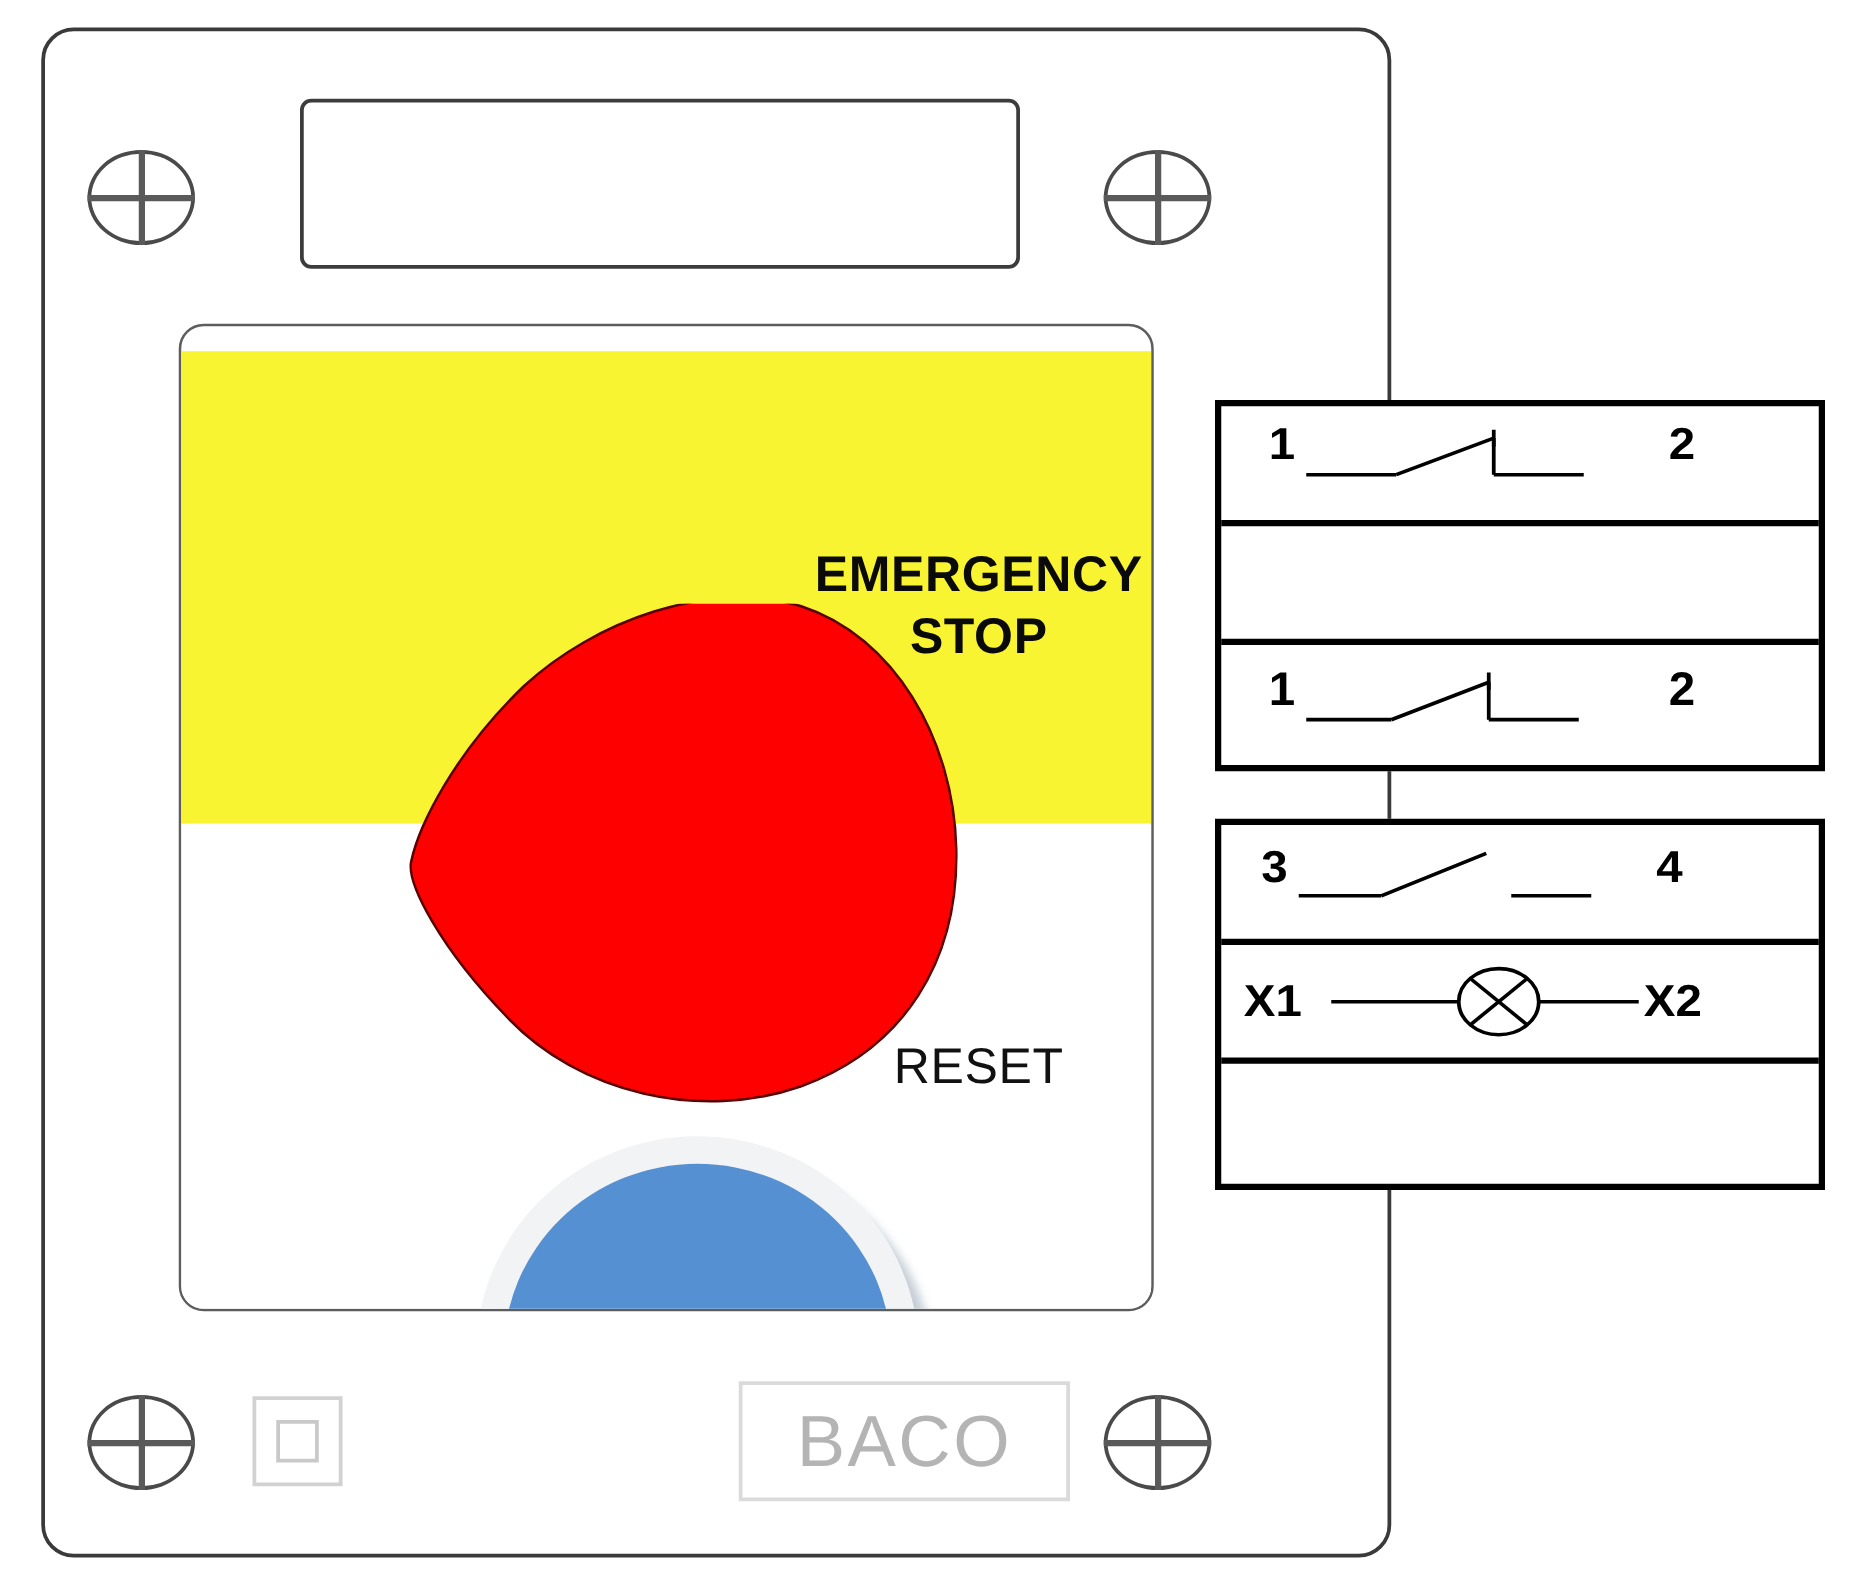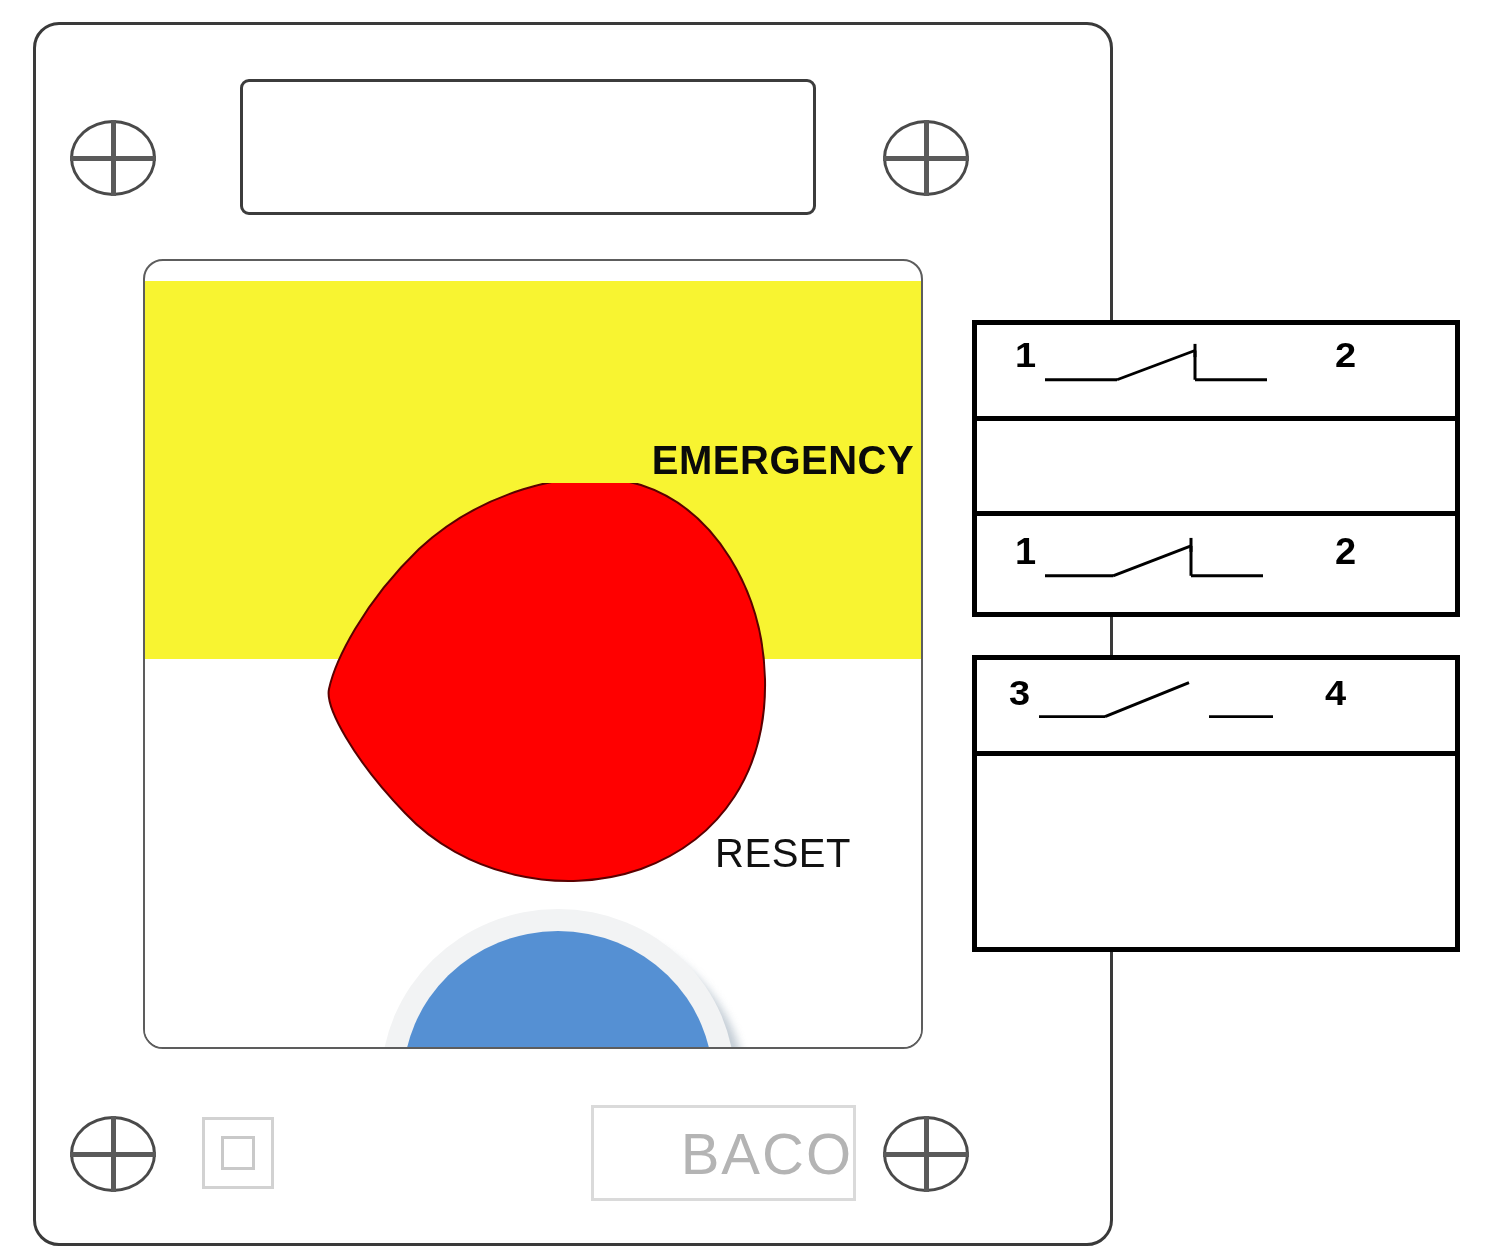--- a/index.html
+++ b/index.html
@@ -208,21 +208,21 @@
   .brand-plate {
     position: absolute;
     left: 555px;
     top: 1080px;
     width: 265px;
     height: 96px;
     border: 3px solid #dadada;
     box-sizing: border-box;
     display: flex;
     align-items: center;
-    justify-content: flex-end;
+    justify-content: center;
   }
   .brand-plate span {
     font-size: 58px;
     color: #b4b4b4;
     letter-spacing: 2px;
     font-weight: 400;
   }
 
   
   .diagram-box {
@@ -259,20 +259,21 @@
     <div class="top-label">
       <span></span>
     </div>
 
     <div class="front-panel">
       <div class="yellow-field"></div>
       <div class="white-field"></div>
 
       <div class="estop-text">
         <div>EMERGENCY</div>
+        <div>STOP</div>
       </div>
 
       <div class="reset-text">RESET</div>
 
       <div class="estop-head">
         <svg viewBox="0 0 444 400" width="444" height="400" aria-hidden="true">
           <path d="M 318 2
                    C 392 26 440 108 442 196
                    C 444 286 400 356 318 386
                    C 238 414 140 392 82 330
@@ -364,20 +365,33 @@
         <text class="diag-label" x="32" y="48">3</text>
         <g stroke="#000" stroke-width="3" fill="none">
           <line x1="62" y1="60" x2="128" y2="60"></line>
           <line x1="128" y1="60" x2="212" y2="24"></line>
           <line x1="232" y1="60" x2="296" y2="60"></line>
         </g>
         <text class="diag-label" x="348" y="48">4</text>
       </svg>
     </div>
 
+    <div class="diagram-row">
+      <svg viewBox="0 0 478 96" preserveAspectRatio="none" aria-hidden="true">
+        <text class="diag-label" x="18" y="60">X1</text>
+        <g stroke="#000" stroke-width="3" fill="none">
+          <line x1="88" y1="48" x2="190" y2="48"></line>
+          <ellipse cx="222" cy="48" rx="32" ry="28"></ellipse>
+          <line x1="200" y1="29" x2="244" y2="67"></line>
+          <line x1="244" y1="29" x2="200" y2="67"></line>
+          <line x1="254" y1="48" x2="334" y2="48"></line>
+        </g>
+        <text class="diag-label" x="338" y="60">X2</text>
+      </svg>
+    </div>
 
     <div class="diagram-row">
       <svg viewBox="0 0 478 96" preserveAspectRatio="none" aria-hidden="true">
         <text class="diag-label" x="32" y="56"></text>
         <text class="diag-label" x="348" y="56"></text>
       </svg>
     </div>
   </div>
 
 </div>

